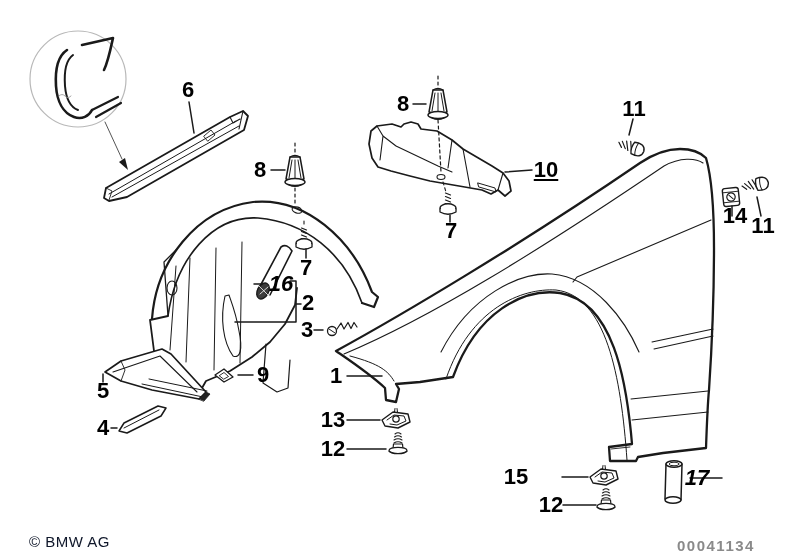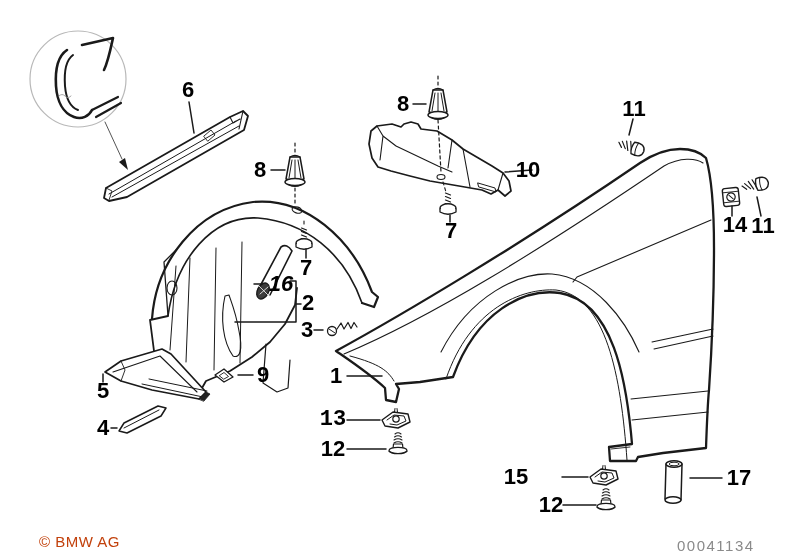--- a/index.html
+++ b/index.html
@@ -2,24 +2,24 @@
 <html><head>
 <meta charset="utf-8">
 <style>
   html,body{margin:0;padding:0;background:#fff;}
   #stage{position:relative;width:799px;height:559px;background:#ffffff;overflow:hidden;
          font-family:"Liberation Sans",sans-serif;}
   #drawing{position:absolute;left:0;top:0;}
   .callout{position:absolute;transform:translate(-50%,-50%);
            font-family:"Liberation Sans",sans-serif;font-weight:bold;
            font-size:22px;color:#000;line-height:1;cursor:pointer;user-select:none;}
-  .footer-copyright{position:absolute;left:39px;top:533px;font-size:15px;color:#c2410c;
+  .footer-copyright{position:absolute;left:29px;top:533px;font-size:15px;color:#0f172a;
            letter-spacing:.5px;}
   .footer-docnum{position:absolute;left:677px;top:537px;font-size:15px;color:#8a8a8a;
-           letter-spacing:1.5px;}
+           letter-spacing:1.5px;font-weight:bold;}
 </style>
 </head>
 <body>
 
 <div id="stage">
 
 <svg id="drawing" width="799" height="559" viewBox="0 0 799 559" fill="none" stroke="#1a1a1a" stroke-linecap="round" stroke-linejoin="round">
 
   <defs>
     <g id="rivet">
@@ -215,28 +215,28 @@
       <div class="callout" style="left: 308px; top: 303px;">2</div>
       <div class="callout" style="left: 307px; top: 330px;">3</div>
       <div class="callout" style="left: 103px; top: 428px;">4</div>
       <div class="callout" style="left: 103px; top: 391px;">5</div>
       <div class="callout" style="left: 188px; top: 90px;">6</div>
       <div class="callout" style="left: 306px; top: 268px;">7</div>
       <div class="callout" style="left: 451px; top: 231px;">7</div>
       <div class="callout" style="left: 260px; top: 170px;">8</div>
       <div class="callout" style="left: 403px; top: 104px;">8</div>
       <div class="callout" style="left: 263px; top: 375px;">9</div>
-      <div class="callout" style="left: 528px; top: 170px;">10</div>
+      <div class="callout" style="left: 546px; top: 170px; text-decoration: underline;">10</div>
       <div class="callout" style="left: 634px; top: 109px;">11</div>
       <div class="callout" style="left: 763px; top: 226px;">11</div>
       <div class="callout" style="left: 333px; top: 449px;">12</div>
       <div class="callout" style="left: 551px; top: 505px;">12</div>
-      <div class="callout" style="left: 333px; top: 420px; font-family: Liberation Mono, monospace;">13</div>
-      <div class="callout" style="left: 735px; top: 225px;">14</div>
+      <div class="callout" style="left: 333px; top: 420px;">13</div>
+      <div class="callout" style="left: 735px; top: 216px;">14</div>
       <div class="callout" style="left: 516px; top: 477px;">15</div>
       <div class="callout" style="left: 281px; top: 284px; font-style: italic;">16</div>
-      <div class="callout" style="left: 739px; top: 478px;">17</div>
+      <div class="callout" style="left: 697px; top: 478px; font-style: italic;">17</div>
     </div>
 
 <div class="footer-copyright">© BMW AG</div>
 <div class="footer-docnum">00041134</div>
 
 </div>
 
 </body></html>

